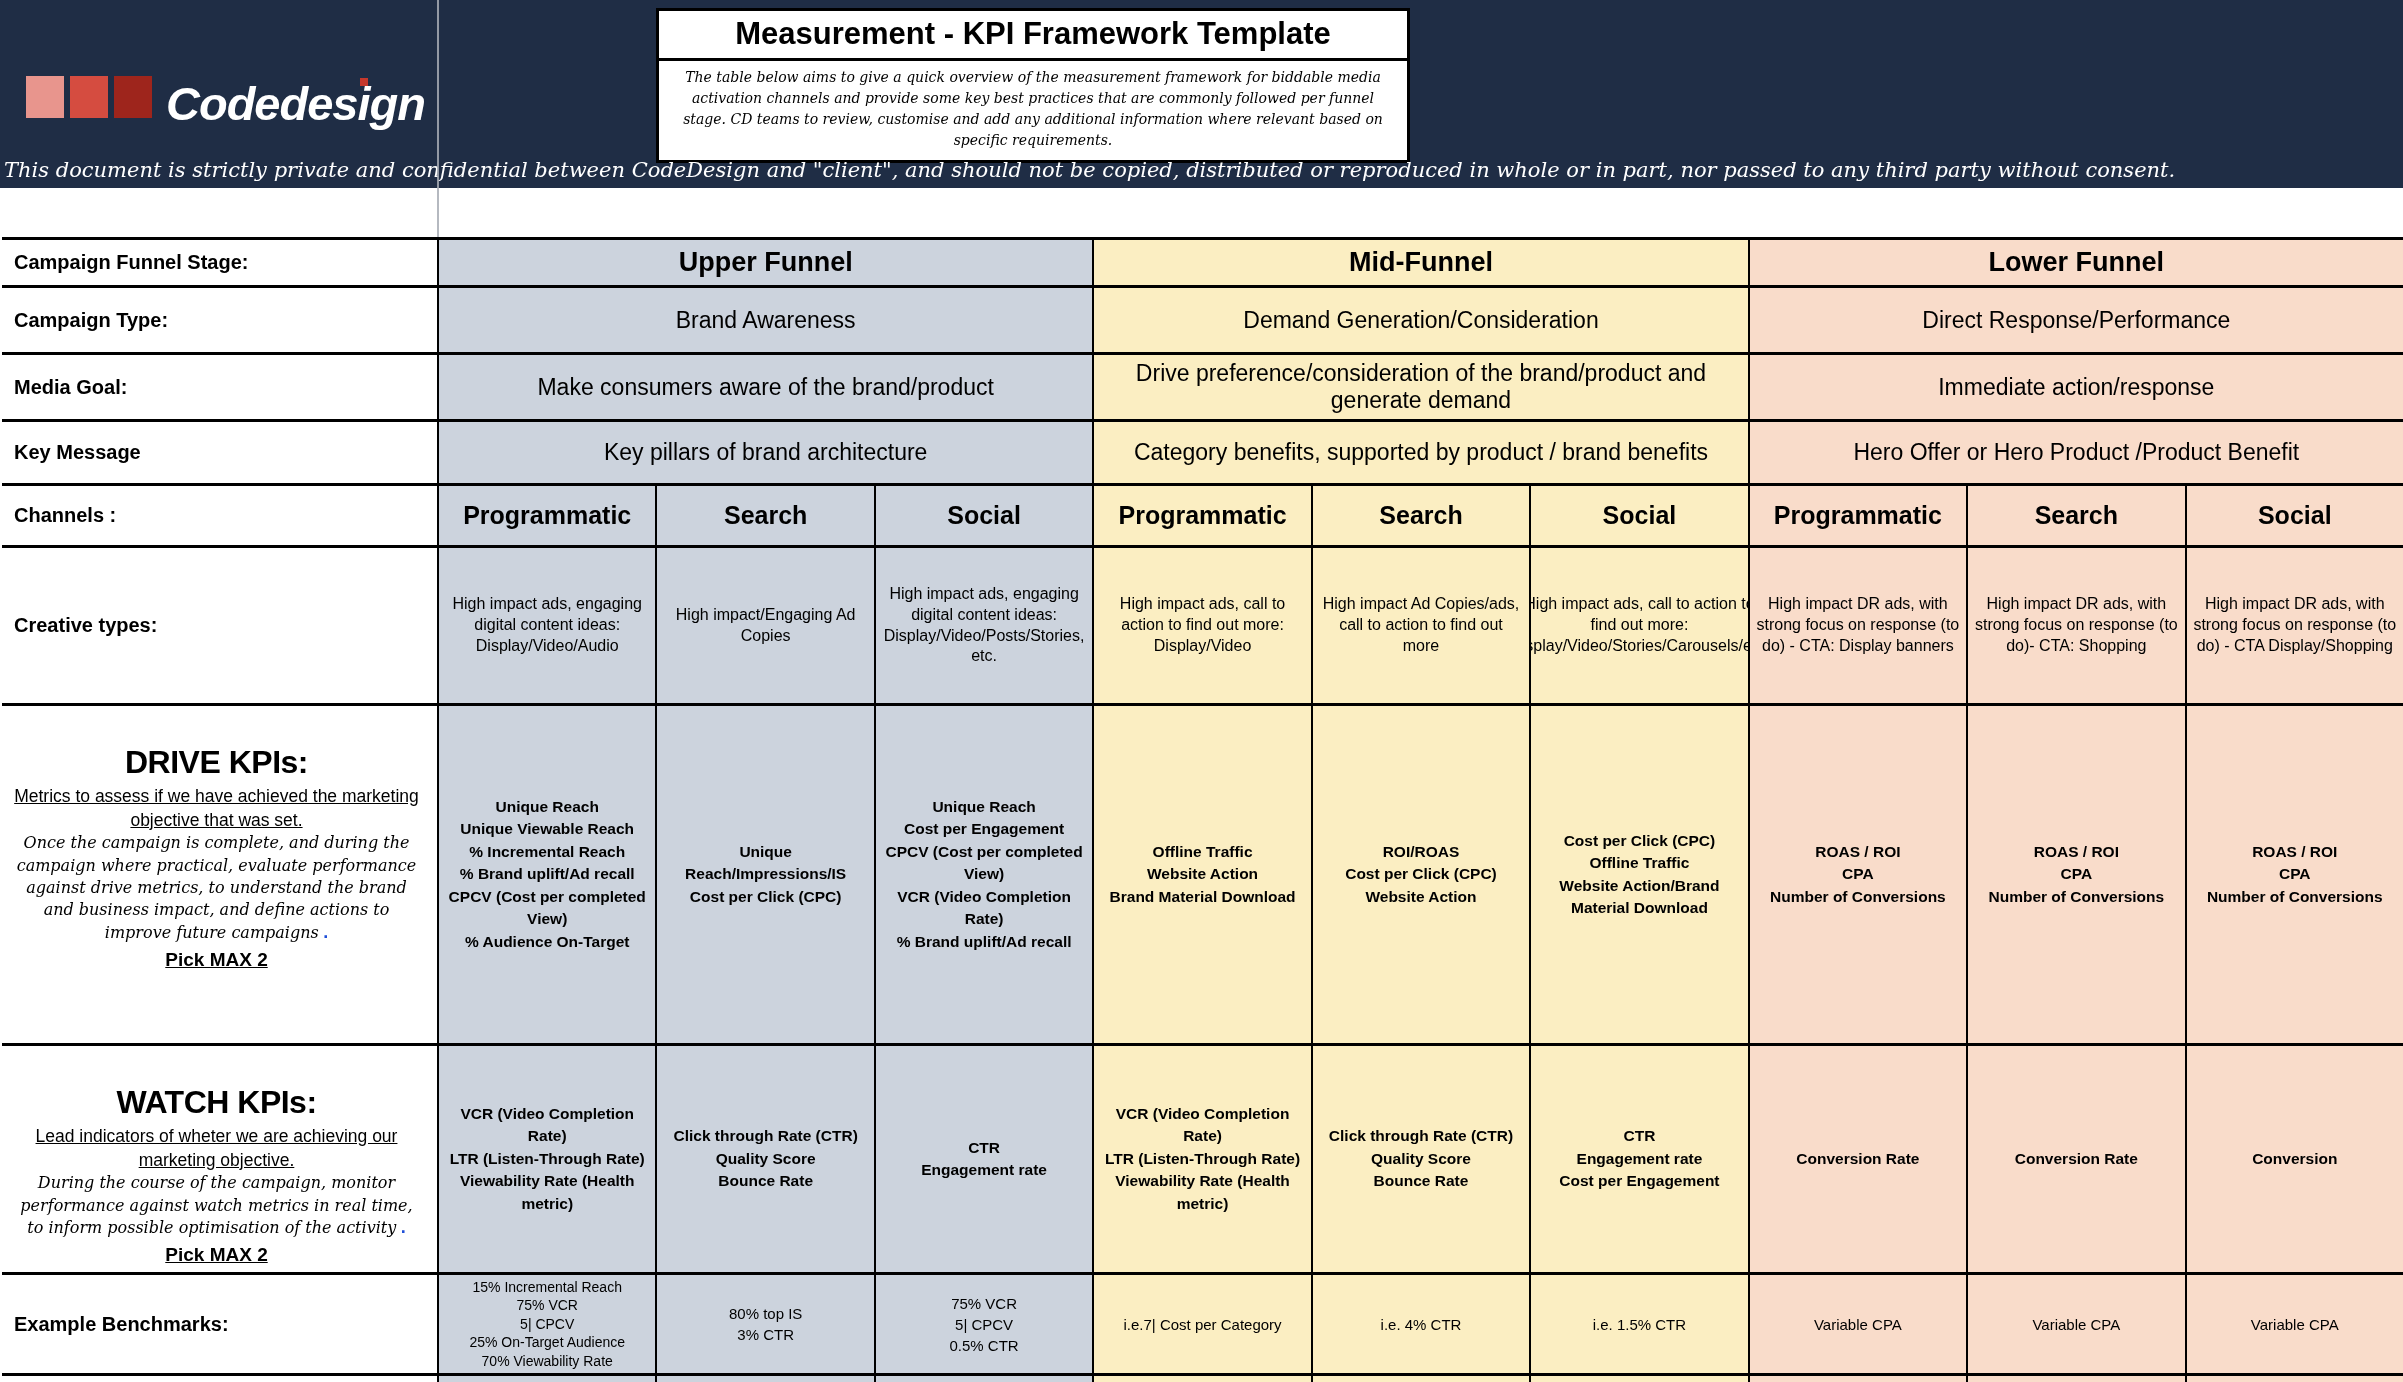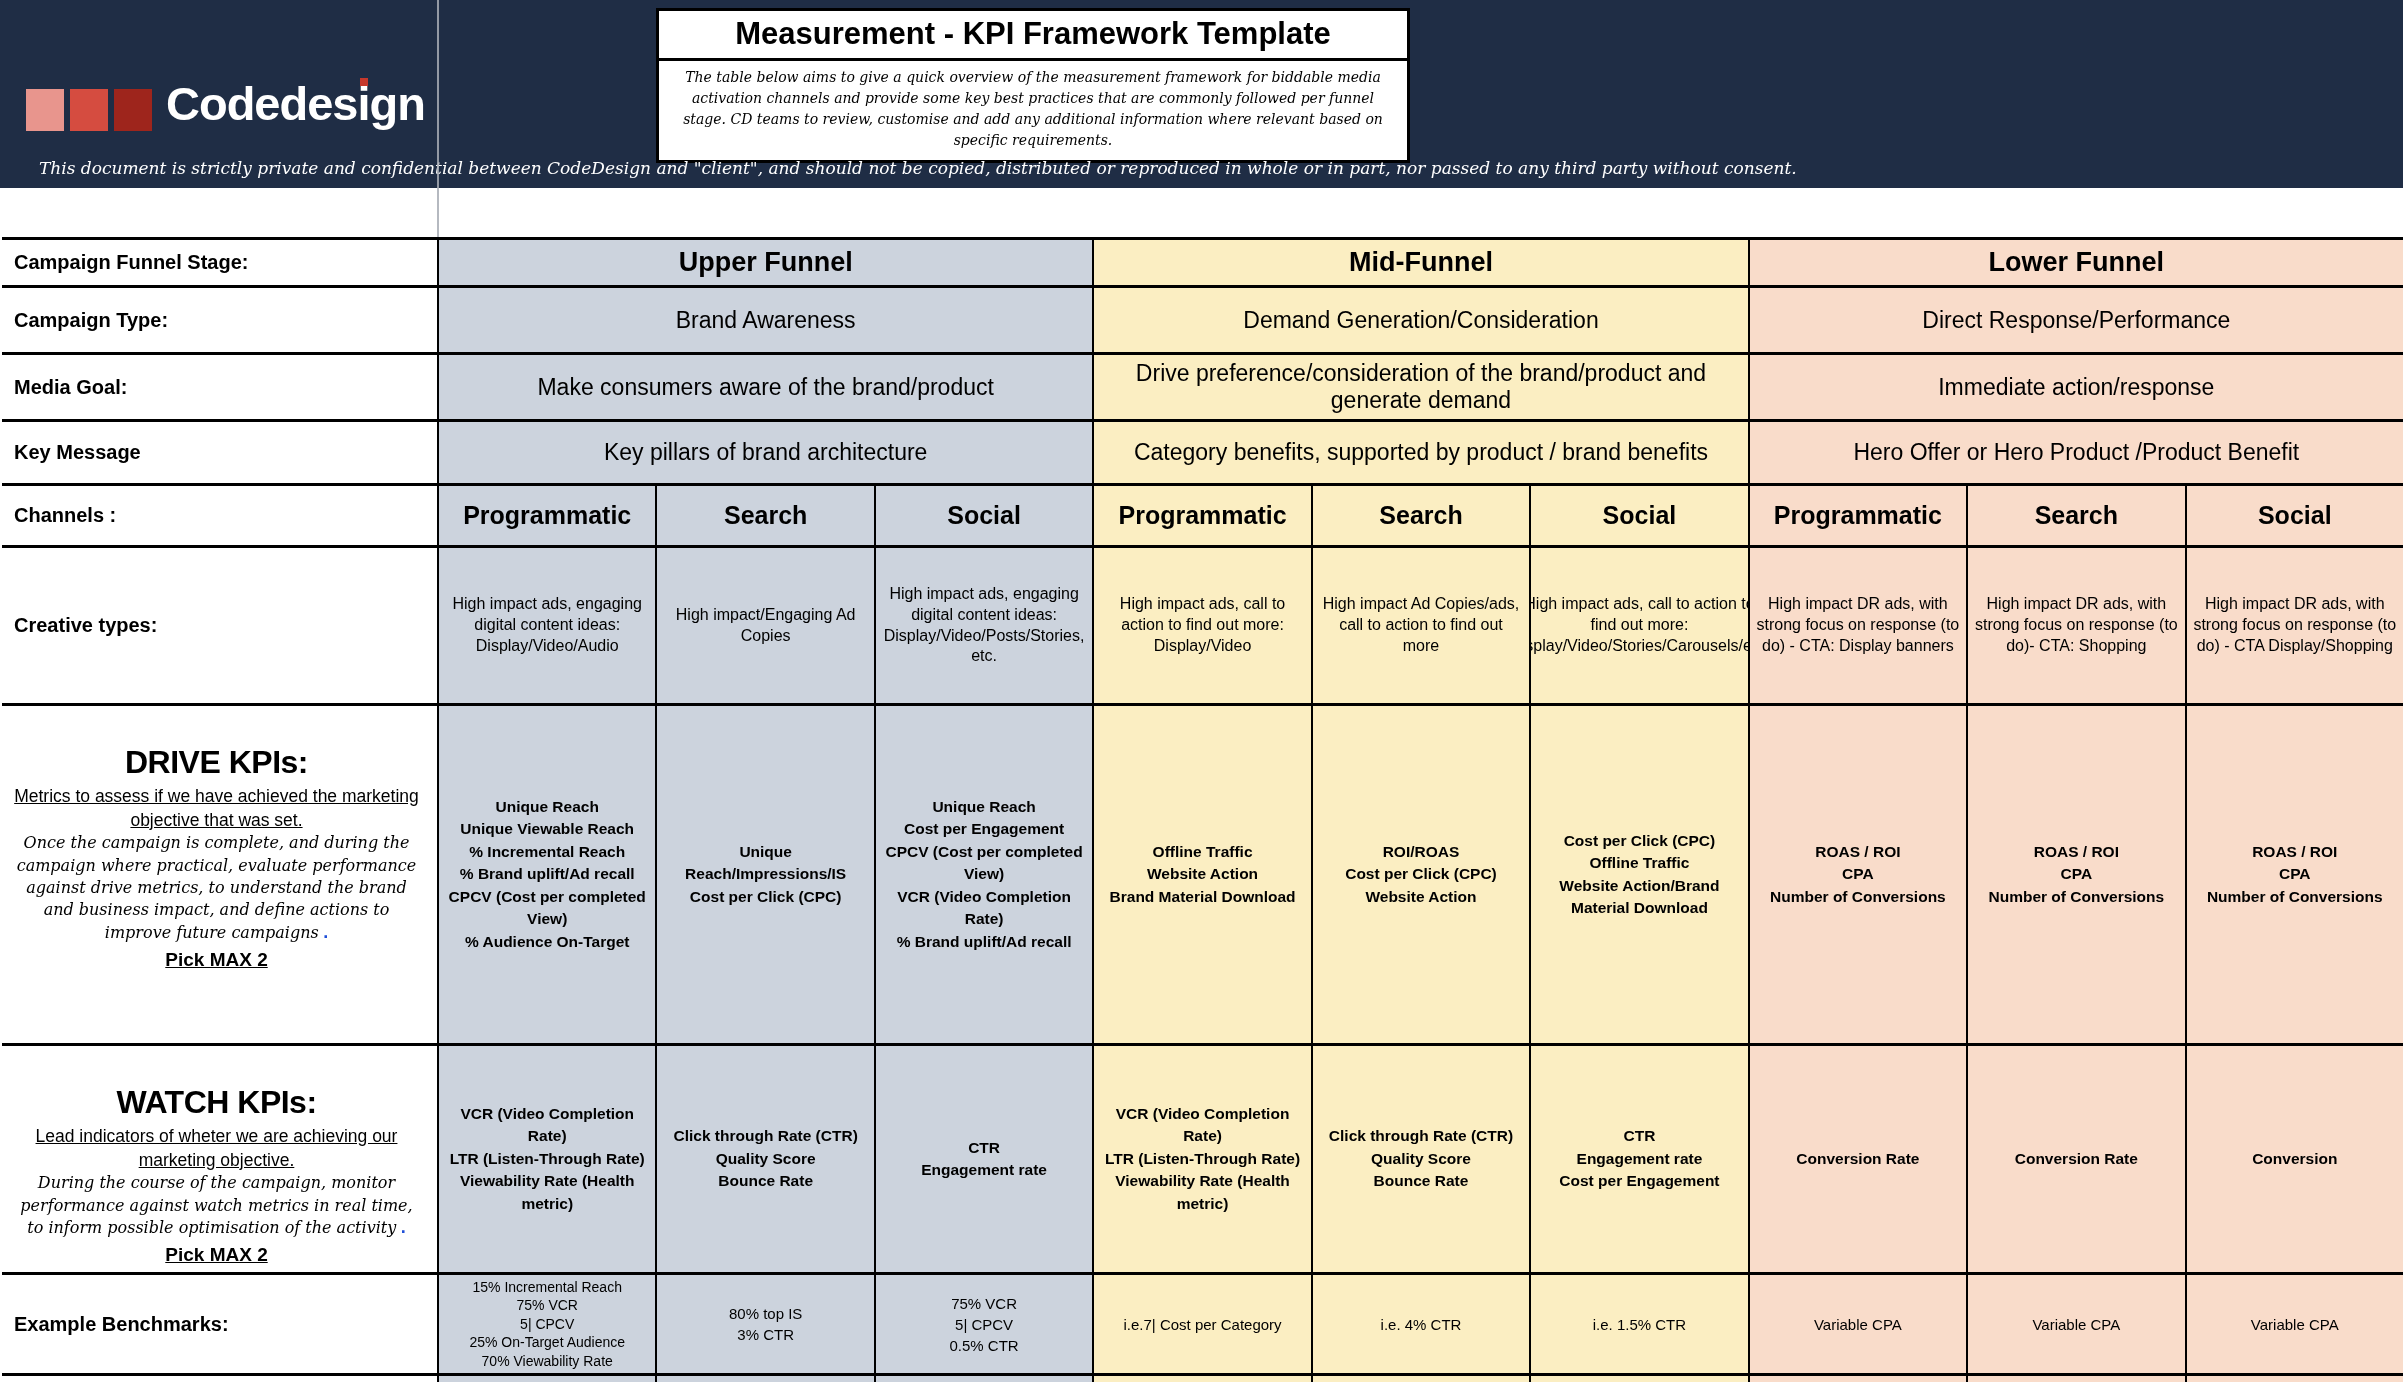--- a/index.html
+++ b/index.html
@@ -2,31 +2,31 @@
 <html><head>
 <meta charset="utf-8">
 <style>
   html,body{margin:0;padding:0;}
   body{
     width:2403px;height:1382px;position:relative;background:#ffffff;
     font-family:"Liberation Sans", sans-serif;color:#000;overflow:hidden;
   }
   
   .header{position:absolute;top:0;left:0;width:2403px;height:188px;background:#1f2d45;}
-  .logo{position:absolute;left:26px;top:76px;display:flex;align-items:flex-end;}
+  .logo{position:absolute;left:26px;top:76px;display:flex;align-items:flex-start;font-style:italic;}
   .logo-squares{display:flex;gap:6px;margin-right:14px;}
   .sq{width:38px;height:42px;}
   .sq1{background:#e8958d;} .sq2{background:#d54c40;} .sq3{background:#9e251c;}
   .logo-text{color:#ffffff;font-size:47px;font-weight:bold;letter-spacing:-1px;position:relative;}
   .i-dot{position:relative;}
   .i-dot::before{content:"";position:absolute;left:2px;top:1px;width:8px;height:8px;background:#c5382c;}
   .titlebox{position:absolute;left:656px;top:8px;width:754px;background:#ffffff;border:3px solid #000;box-sizing:border-box;}
   .titlebox .title{font-size:31px;font-weight:bold;text-align:center;padding:5px 4px 6px;border-bottom:3px solid #000;}
   .titlebox .subtitle{font-family:"DejaVu Serif", serif;font-style:italic;font-size:14px;line-height:1.5;text-align:center;padding:6px 14px 9px;}
-  .confidential{position:absolute;left:4px;top:158px;color:#ffffff;font-family:"DejaVu Serif", serif;font-style:italic;font-size:17px;margin-left:35px;}
+  .confidential{position:absolute;left:4px;top:158px;color:#ffffff;font-family:"DejaVu Serif", serif;font-style:italic;font-size:21px;}
   .col-shadow{position:absolute;left:437px;top:0;width:2px;height:237px;background:#a8adb5;opacity:0.85;}
   
   .sheet{
     position:absolute;top:237px;left:2px;width:2403px;
     display:grid;
     grid-template-columns:437px repeat(9, 1fr);
     grid-template-rows:48px 67px 67px 64px 62px 158px 340px 229px 101px 6px;
     border-top:3px solid #000;box-sizing:border-box;
   }
   .c{

